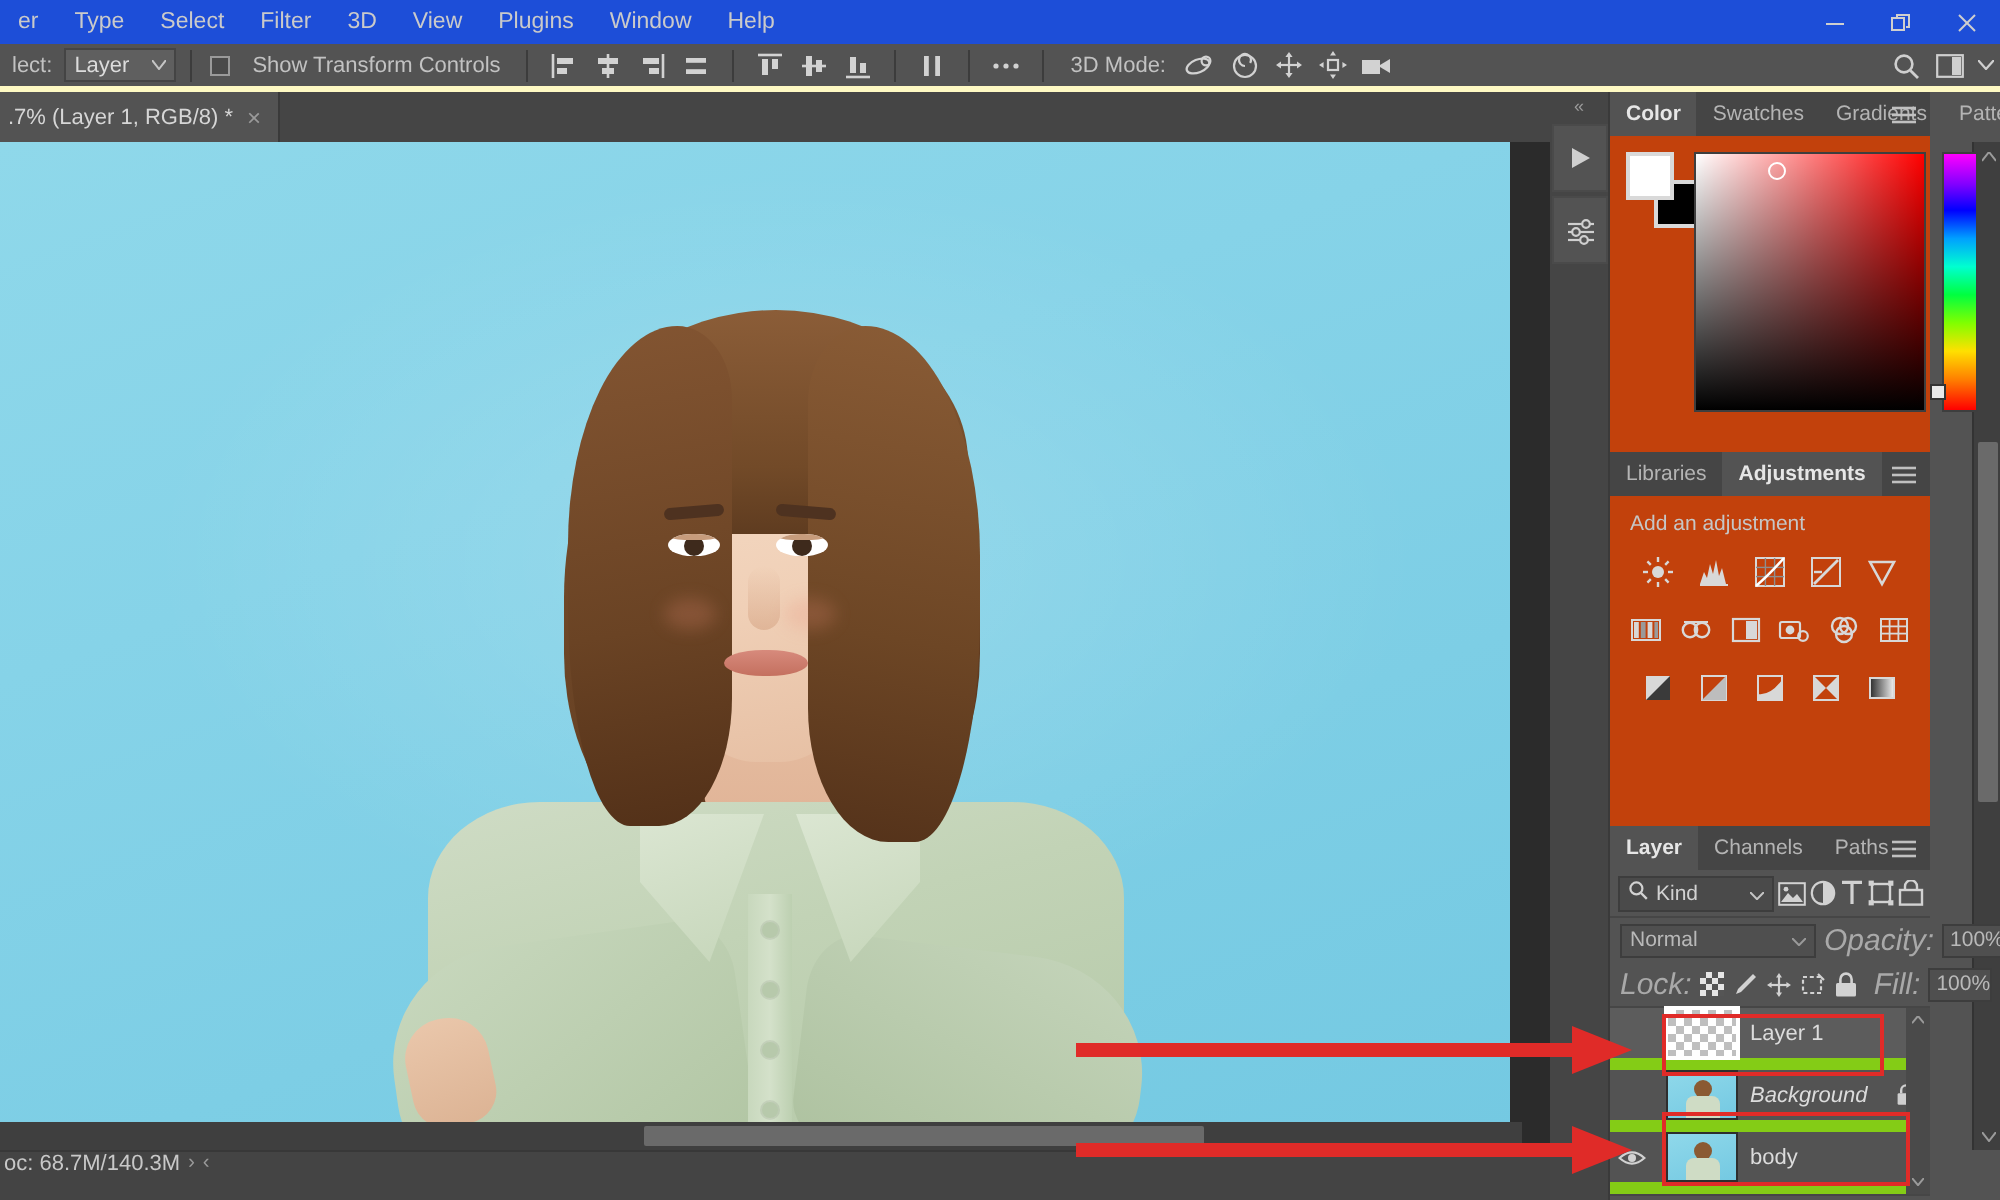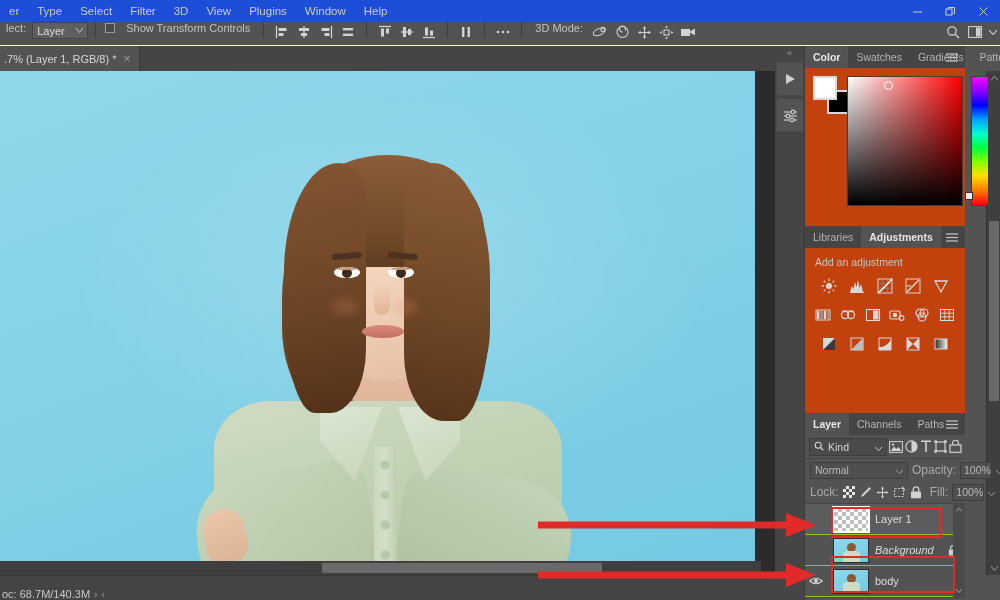--- a/index.html
+++ b/index.html
@@ -28,22 +28,22 @@
   .win-controls { position: absolute; right: 0; top: 0; height: 22px; display: flex; }
   .win-btn {
     width: 33px; height: 22px; display: flex; align-items: center; justify-content: center;
     color: #cfcfcf;
   }
 
   
   .optionsbar {
     position: absolute; left: 0; top: 22px; width: 1000px; height: 24px;
     background: #535353;
-    border-bottom: 1px solid #fef9c3;
-    display: flex; align-items: flex-start;
+    border-bottom: 3px solid #fef9c3;
+    display: flex; align-items: center;
   }
   .opt-label { font-size: 11px; color: #c2c2c2; padding: 0 6px; white-space: nowrap; }
   .opt-select {
     height: 17px; min-width: 56px; background: #5f5f5f; border: 1px solid #444;
     color: #dcdcdc; font-size: 11px; display: flex; align-items: center;
     padding: 0 4px; justify-content: space-between; gap: 4px;
   }
   .opt-sep { width: 1px; height: 16px; background: #3c3c3c; margin: 0 7px; }
   .opt-check { display: flex; align-items: center; gap: 5px; padding-left: 2px; }
   .chk-box { width: 10px; height: 10px; border: 1px solid #9a9a9a; background: #4a4a4a; }
@@ -175,21 +175,21 @@
   .vs-thumb { position: absolute; left: 2px; top: 150px; width: 10px; height: 180px; background: #6a6a6a; border-radius: 1px; }
   .canvas-hscroll {
     position: absolute; left: 0; bottom: 0; width: 761px; height: 14px;
     background: #3f3f3f;
   }
   .hs-thumb { position: absolute; left: 322px; top: 2px; width: 280px; height: 10px; background: #6a6a6a; border-radius: 1px; }
 
   
   .statusbar {
     position: absolute; left: 0; bottom: 0; width: 775px; height: 25px;
-    background: #444; display: flex; align-items: flex-end; gap: 4px;
+    background: #444; display: flex; align-items: flex-start; gap: 4px;
     border-top: 1px solid #383838; padding-left: 2px;
   }
   .status-text { font-size: 11px; color: #c8c8c8; white-space: nowrap; }
   .status-arrow { color: #9a9a9a; font-size: 10px; }
 
   
   .icondock {
     position: absolute; left: 775px; top: 46px; width: 30px; height: 554px;
     background: #454545; border-right: 1px solid #3a3a3a;
   }
@@ -276,31 +276,31 @@
   .toggle-dot { width: 9px; height: 9px; border-radius: 50%; background: #d5d5d5; margin-left: 2px; }
 
   .blend-row, .lock-row {
     display: flex; align-items: center; height: 22px; padding: 0 5px; gap: 4px;
   }
   .blend-sel {
     height: 17px; flex: 0 0 98px; background: #4f4f4f; border: 1px solid #3d3d3d;
     display: flex; align-items: center; justify-content: space-between;
     padding: 0 4px; font-size: 10.5px; color: #b9b9b9;
   }
-  .lbl-sm { font-size: 12px; color: #a9a9a9; white-space: nowrap; }
+  .lbl-sm { font-size: 15px; color: #a9a9a9; white-space: nowrap; font-style: italic; }
   .num-field {
     height: 17px; width: 40px; background: #4f4f4f; border: 1px solid #3d3d3d;
     font-size: 10.5px; color: #b9b9b9; display: flex; align-items: center; padding-left: 3px;
   }
   .lock-icon { width: 17px; height: 18px; display:flex; align-items:center; justify-content:center; }
 
   .layer-list { border-top: 1px solid #464646; }
   .layer-row {
     display: flex; align-items: center; height: 31px; gap: 6px;
-    border-bottom: 1px solid #84cc16; padding-right: 4px;
+    border-bottom: 6px solid #84cc16; padding-right: 4px;
     position: relative;
   }
   .layer-row.selected { background: #5c5c5c; }
   .eye-cell { width: 22px; display: flex; align-items: center; justify-content: center; }
   .layer-thumb {
     width: 36px; height: 25px; border: 1px solid #2e2e2e; flex: 0 0 36px;
     background-size: cover;
   }
   .thumb-checker {
     background-image:

